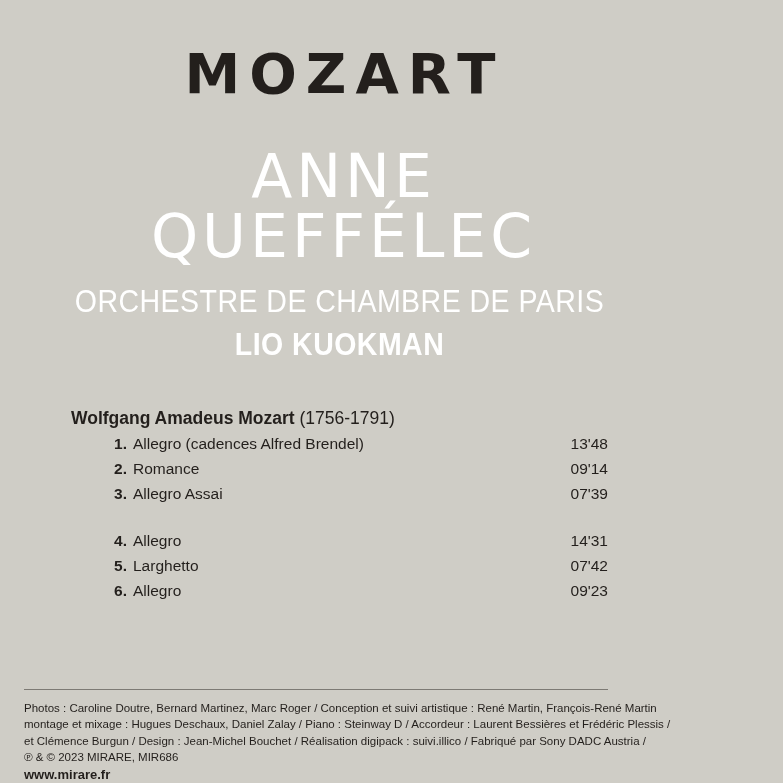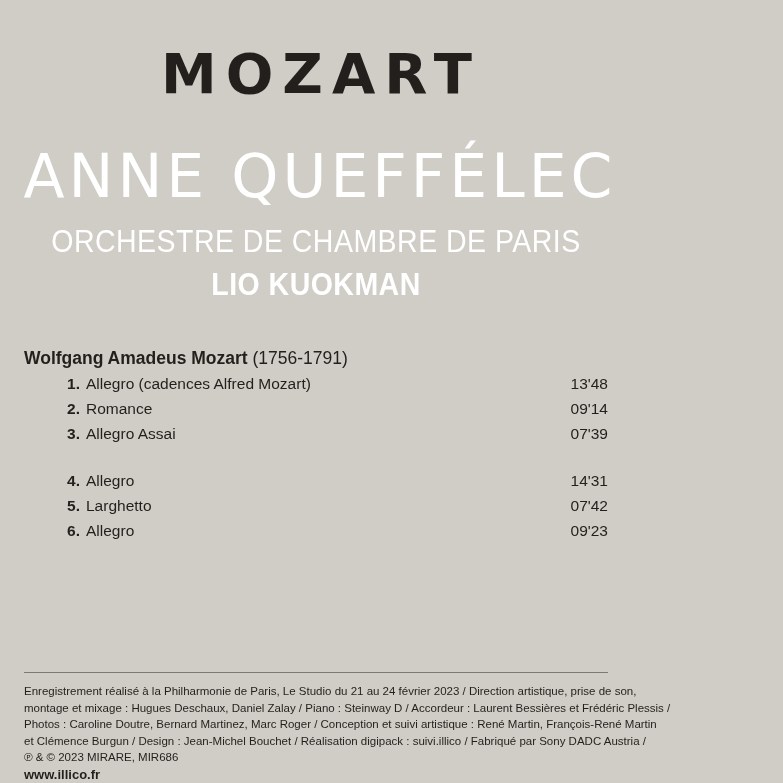--- a/index.html
+++ b/index.html
@@ -13,20 +13,21 @@
     font-family: "Liberation Sans", sans-serif;
     color: #231f1c;
     overflow: hidden;
     position: relative;
   }
   .page {
     position: relative;
     width: 632px;
     height: 783px;
     box-sizing: border-box;
+    padding-left: 47px;
   }
 
   
   .header {
     text-align: center;
     padding-top: 46px;
   }
   .composer-title {
     font-family: "DejaVu Sans", sans-serif;
     font-size: 56px;
@@ -168,21 +169,21 @@
 
     <p class="composer-line">
       <span class="name">Wolfgang Amadeus Mozart</span>
       <span class="dates">(1756-1791)</span>
     </p>
 
     <div class="work-block">
 
       <div class="track-row">
         <span class="track-num">1.</span>
-        <span class="track-title">Allegro (cadences Alfred Mozart)</span>
+        <span class="track-title">Allegro (cadences Alfred Brendel)</span>
         <span class="track-time">13'48</span>
       </div>
       <div class="track-row">
         <span class="track-num">2.</span>
         <span class="track-title">Romance</span>
         <span class="track-time">09'14</span>
       </div>
       <div class="track-row">
         <span class="track-num">3.</span>
         <span class="track-title">Allegro Assai</span>
@@ -207,22 +208,21 @@
         <span class="track-title">Allegro</span>
         <span class="track-time">09'23</span>
       </div>
     </div>
 
   </div>
 
   <div class="credits-wrap">
     <div class="divider"></div>
     <div class="credits">
-      <div class="line">Enregistrement réalisé à la Philharmonie de Paris, Le Studio du 21 au 24 février 2023 / Direction artistique, prise de son,</div>
+      <div class="line">Photos : Caroline Doutre, Bernard Martinez, Marc Roger / Conception et suivi artistique : René Martin, François-René Martin</div>
       <div class="line">montage et mixage : Hugues Deschaux, Daniel Zalay / Piano : Steinway D / Accordeur : Laurent Bessières et Frédéric Plessis /</div>
-      <div class="line">Photos : Caroline Doutre, Bernard Martinez, Marc Roger / Conception et suivi artistique : René Martin, François-René Martin</div>
       <div class="line">et Clémence Burgun / Design : Jean-Michel Bouchet / Réalisation digipack : suivi.illico / Fabriqué par Sony DADC Austria /</div>
       <div class="line">℗ &amp; © 2023 MIRARE, MIR686</div>
-      <span class="website">www.illico.fr</span>
+      <span class="website">www.mirare.fr</span>
     </div>
   </div>
 
 </div>
 
 </body></html>

